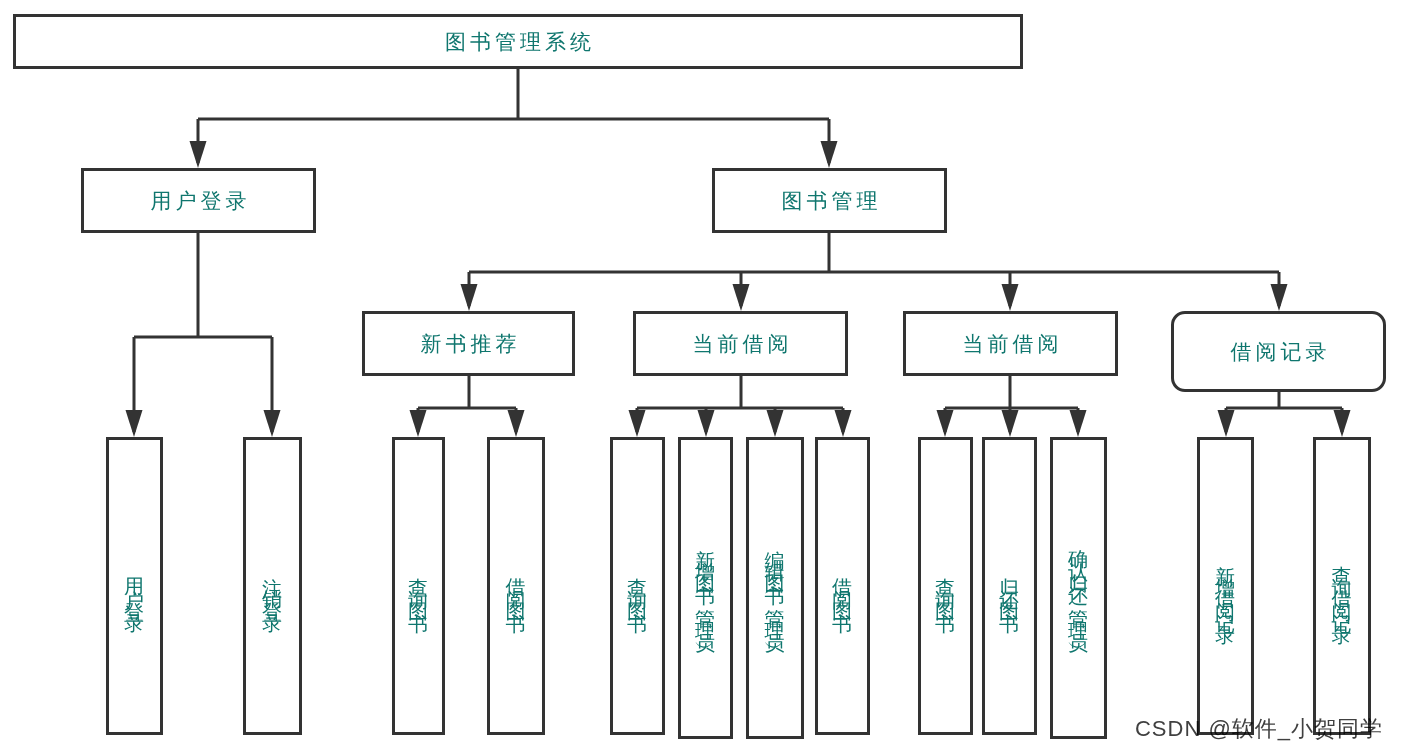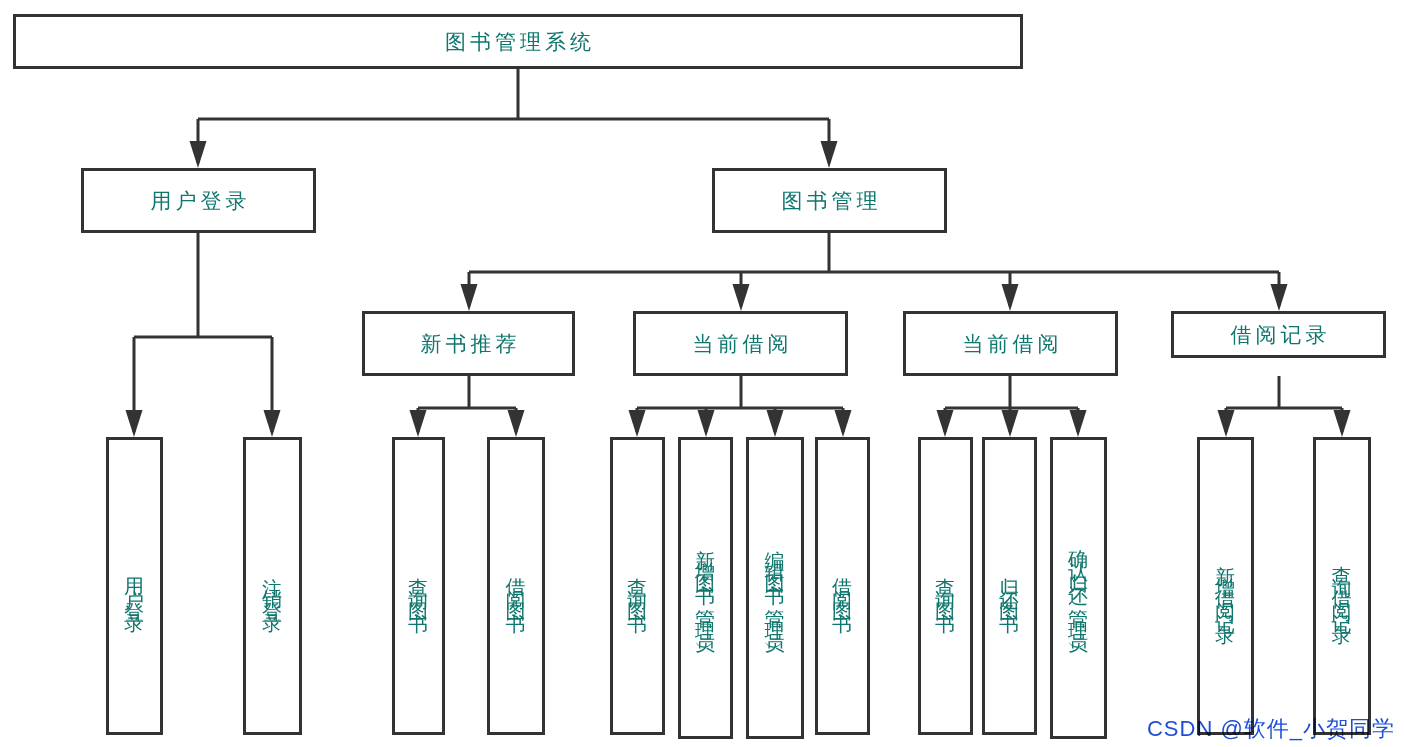--- a/index.html
+++ b/index.html
@@ -37,24 +37,24 @@
   .node.v .lbl {
     writing-mode: vertical-rl;
     text-orientation: mixed;
     font-size: 20px;
     letter-spacing: 12px;
     text-indent: 0;
     line-height: 1;
   }
   .watermark {
     position: absolute;
-    right: 10px;
+    right: 22px;
     bottom: 3px;
     font-size: 22px;
-    color: #1d4ed8;
+    color: #404040;
     letter-spacing: 1px;
     z-index: 3;
     mix-blend-mode: multiply;
     white-space: nowrap;
   }
 </style>
 </head>
 <body>
 
 <div class="stage">
@@ -112,21 +112,21 @@
 
   <div class="node" style="left:362px; top:311px; width:213px; height:65px;">
     <span class="lbl">新书推荐</span>
   </div>
   <div class="node" style="left:633px; top:311px; width:215px; height:65px;">
     <span class="lbl">当前借阅</span>
   </div>
   <div class="node" style="left:903px; top:311px; width:215px; height:65px;">
     <span class="lbl">当前借阅</span>
   </div>
-  <div class="node" style="left:1171px; top:311px; width:215px; height:47px;">
+  <div class="node" style="left:1171px; top:311px; width:215px; height:81px;border-radius:14px;">
     <span class="lbl">借阅记录</span>
   </div>
 
   <div class="node v" style="left:106px; top:437px; width:57px; height:298px;">
     <span class="lbl">用户登录</span>
   </div>
   <div class="node v" style="left:243px; top:437px; width:59px; height:298px;">
     <span class="lbl">注销登录</span>
   </div>
 

